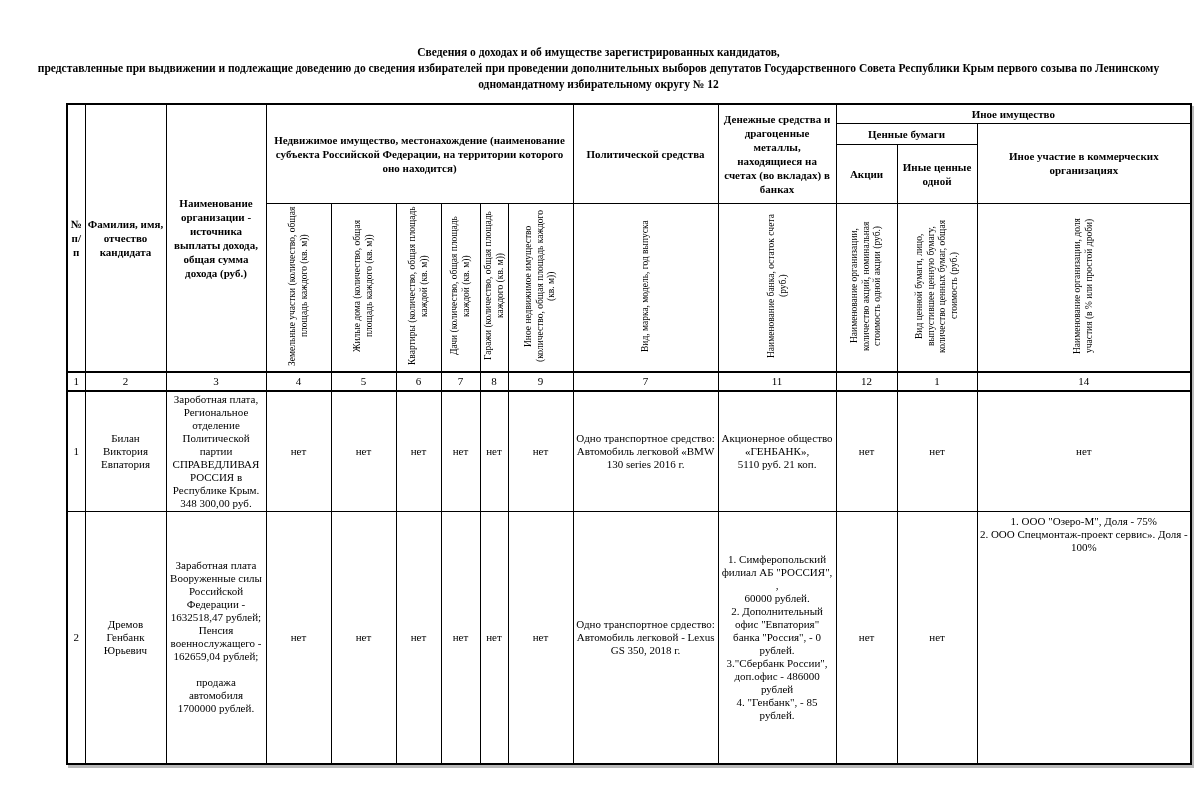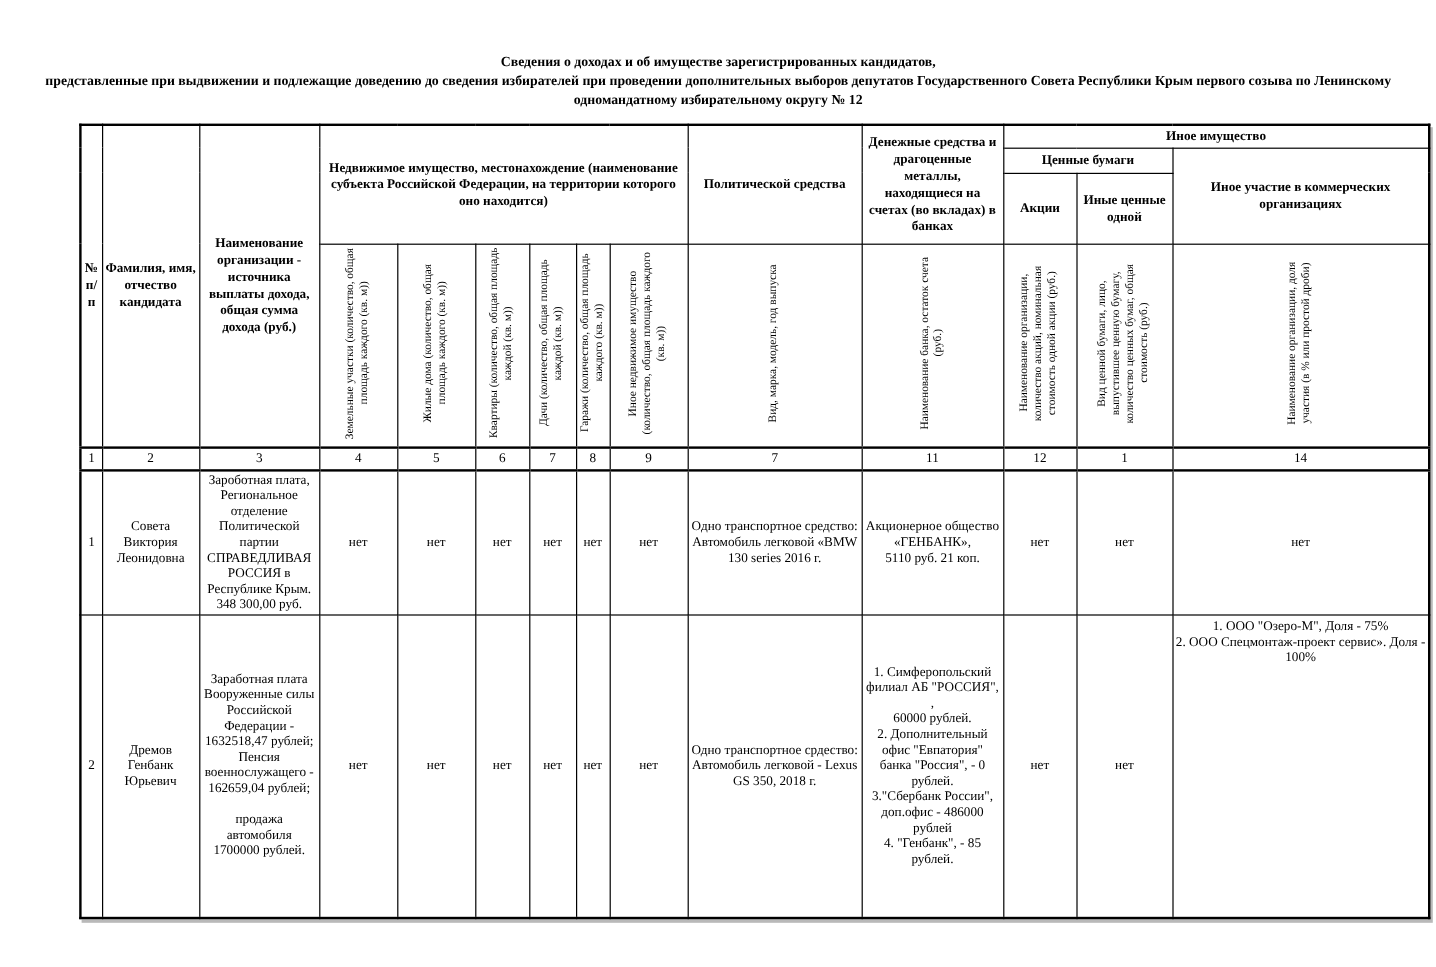--- a/index.html
+++ b/index.html
@@ -88,21 +88,21 @@
     <td>9</td>
     <td>7</td>
     <td>11</td>
     <td>12</td>
     <td>1</td>
     <td>14</td>
   </tr>
 
   <tr class="drow1">
     <td>1</td>
-    <td>Совета Виктория Леонидовна</td>
+    <td>Билан Виктория Евпатория</td>
     <td>Зароботная плата, Региональное отделение Политической партии СПРАВЕДЛИВАЯ РОССИЯ в Республике Крым. 348 300,00 руб.</td>
     <td>нет</td>
     <td>нет</td>
     <td>нет</td>
     <td>нет</td>
     <td>нет</td>
     <td>нет</td>
     <td>Одно транспортное средство: Автомобиль легковой «BMW 130 series 2016 г.</td>
     <td>Акционерное общество
 «ГЕНБАНК»,

